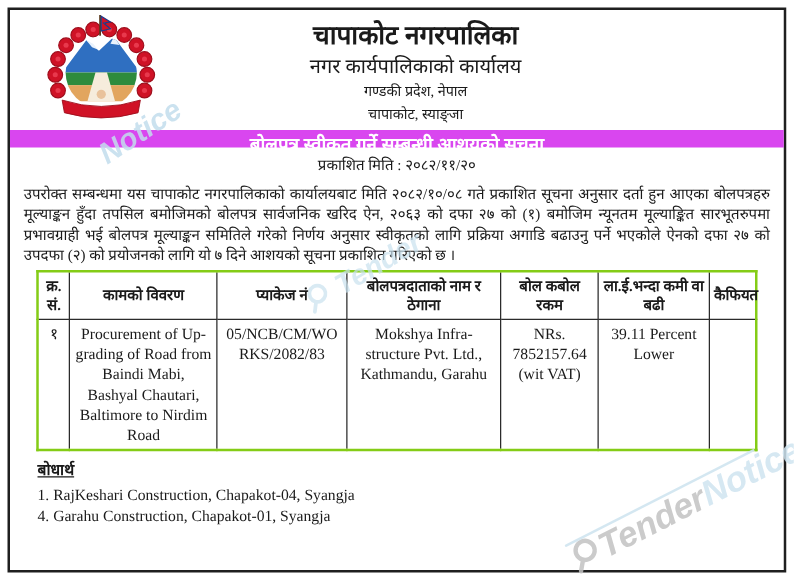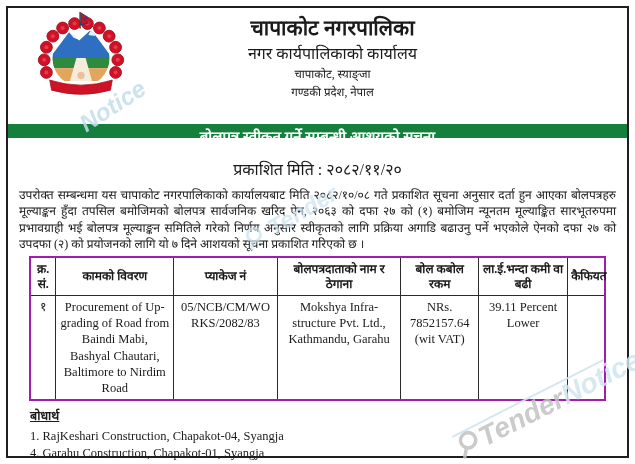--- a/index.html
+++ b/index.html
@@ -12,46 +12,46 @@
     overflow: hidden;
   }
   .doc {
     position: absolute;
     left: 6px; top: 6px; right: 6px; bottom: 6px;
     border: 2px solid #1f1f1f;
     background: transparent;
     z-index: 1;
   }
   
-  .header { position: relative; height: 115px; padding-top: 7px; }
+  .header { position: relative; height: 95px; padding-top: 7px; }
   .emblem-wrap { position: absolute; left: 22px; top: 4px; width: 102px; height: 92px; }
   .titles { text-align: center; padding-left: 40px; padding-right: 10px; }
   .muni-title { font-size: 21px; font-weight: bold; line-height: 1.25; }
   .office-title { font-size: 16px; font-weight: normal; line-height: 1.3; margin-top: 3px; }
   .addr { font-size: 11.5px; line-height: 1.35; margin-top: 2px; }
   
   .banner {
     height: 14px; line-height: 27px;
-    background: #15803d; color: #ffffff;
+    background: #d946ef; color: #ffffff;
     text-align: center; font-weight: bold; font-size: 15px;
     margin-top: 1px;
   }
-  .pub-date { text-align: center; font-size: 16px; margin-top: 20px; }
+  .pub-date { text-align: center; font-size: 12px; margin-top: 5px; }
   
   .body-par {
     margin: 7px 11px 4px 11px;
     font-size: 12px; line-height: 1.36;
     text-align: justify;
     font-family: Liberation Serif, serif;
   }
   
   table.bids {
     width: 577px; margin: 3px auto 0 auto;
     border-collapse: collapse;
-    border: 2px solid #a21caf;
+    border: 2px solid #84cc16;
     table-layout: fixed;
   }
   table.bids th, table.bids td { border: 1.5px solid #2b2b2b; }
   table.bids th {
     font-size: 12px; font-weight: bold; text-align: center;
     vertical-align: middle; height: 38px; padding: 2px 3px; line-height: 1.25;
   }
   table.bids td {
     font-size: 12.5px; text-align: center; vertical-align: top;
     height: 102px; padding: 3px 4px; line-height: 1.3;
@@ -164,22 +164,22 @@
 
         <g>
           <rect x="48.2" y="0" width="1.6" height="18" fill="#5a3b1e"></rect>
           <path d="M50,1 L58,6 L52,7 L58,12 L50,14 Z" fill="#d01226" stroke="#1b3a8c" stroke-width="1"></path>
         </g>
       </svg>
     </div>
     <div class="titles">
       <div class="muni-title">चापाकोट नगरपालिका</div>
       <div class="office-title">नगर कार्यपालिकाको कार्यालय</div>
+      <div class="addr">गण्डकी प्रदेश, नेपाल</div>
       <div class="addr">चापाकोट, स्याङ्जा</div>
-      <div class="addr">गण्डकी प्रदेश, नेपाल</div>
     </div>
   </div>
 
   <div class="banner">बोलपत्र स्वीकृत गर्ने सम्बन्धी आशयको सूचना</div>
 
   <div class="pub-date">प्रकाशित मिति : २०८२/११/२०</div>
 
   <p class="body-par">उपरोक्त सम्बन्धमा यस चापाकोट नगरपालिकाको कार्यालयबाट मिति २०८२/१०/०८ गते प्रकाशित सूचना अनुसार दर्ता हुन आएका बोलपत्रहरु मूल्याङ्कन हुँदा तपसिल बमोजिमको बोलपत्र सार्वजनिक खरिद ऐन, २०६३ को दफा २७ को (१) बमोजिम न्यूनतम मूल्याङ्कित सारभूतरुपमा प्रभावग्राही भई बोलपत्र मूल्याङ्कन समितिले गरेको निर्णय अनुसार स्वीकृतको लागि प्रक्रिया अगाडि बढाउनु पर्ने भएकोले ऐनको दफा २७ को उपदफा (२) को प्रयोजनको लागि यो ७ दिने आशयको सूचना प्रकाशित गरिएको छ ।</p>
 
   <table class="bids">

